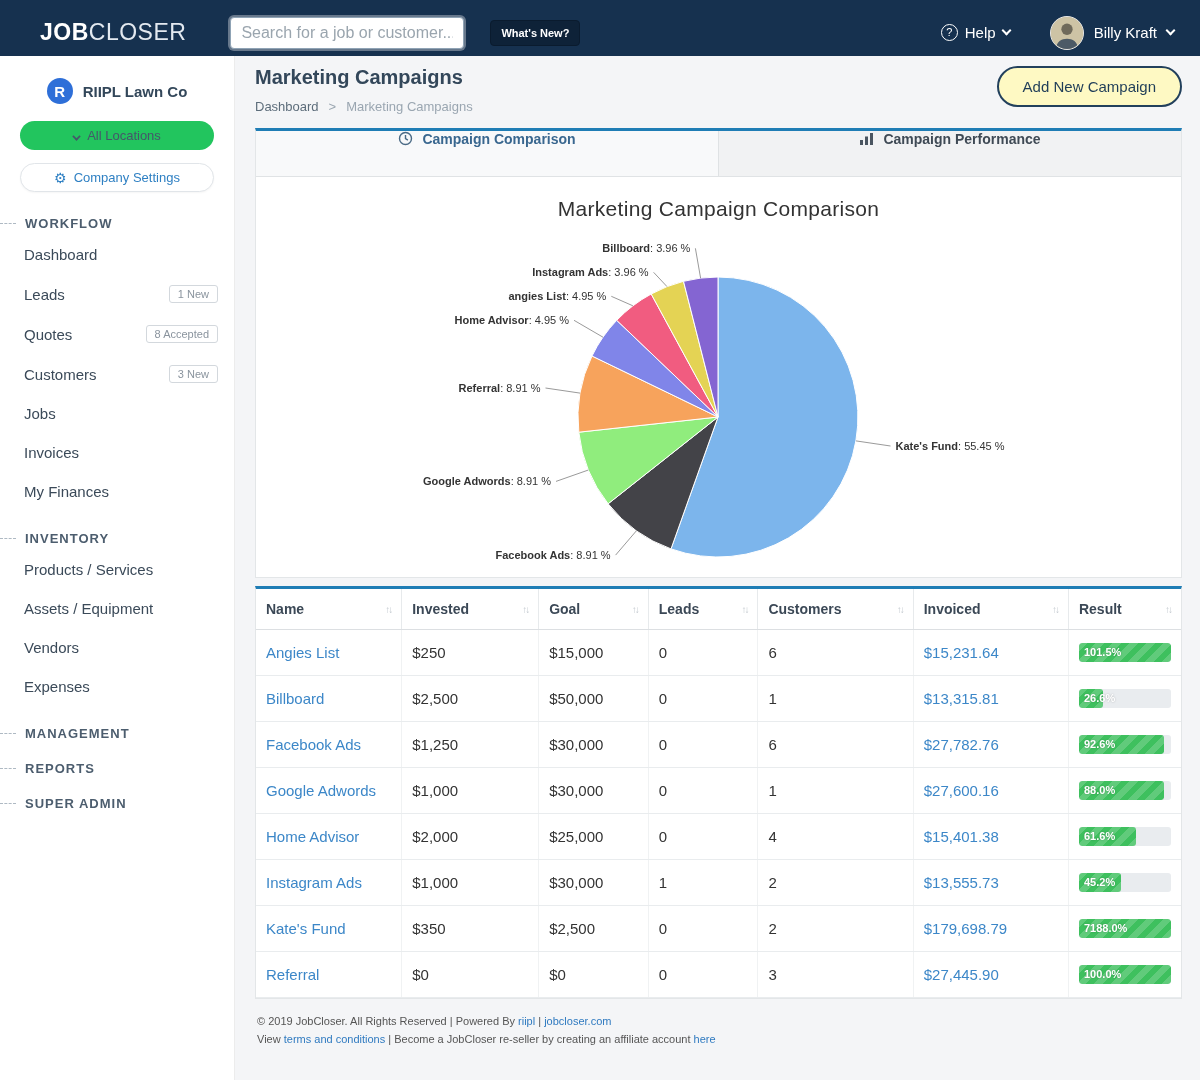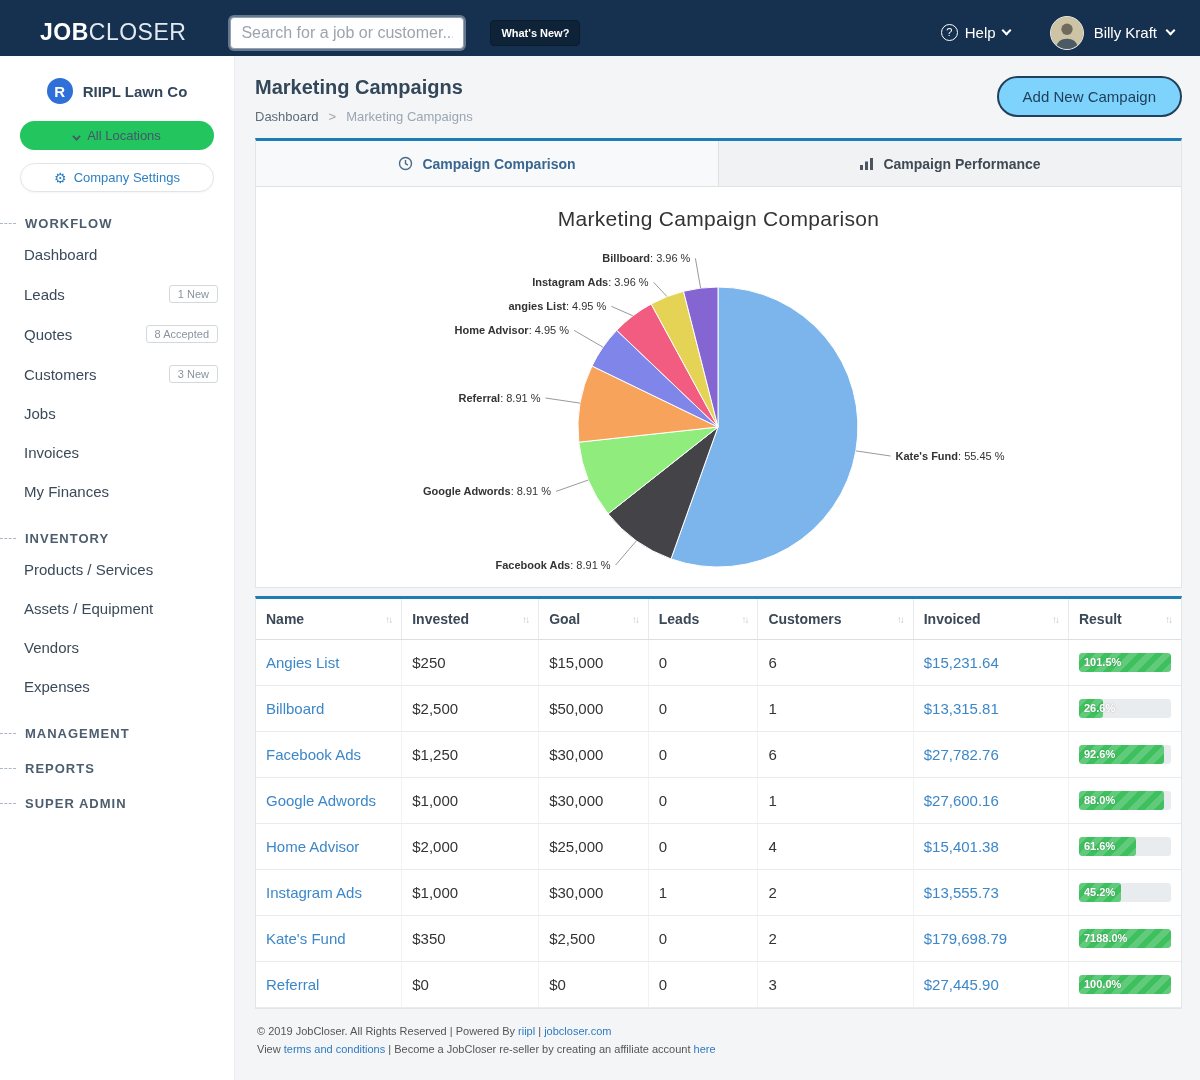--- a/index.html
+++ b/index.html
@@ -47,35 +47,35 @@
   .side-sections { margin-top:24px; }
   .side-section { display:flex; align-items:center; margin:20px 0 4px; color:#4c5d6e;
     font-weight:700; font-size:13px; letter-spacing:1px; }
   .side-section::before { content:""; width:16px; border-top:1px dashed #aeb9c3; margin-right:9px; }
   .side-item { display:flex; align-items:center; padding:11px 16px 11px 24px;
     font-size:15px; color:#3b4a59; cursor:pointer; }
   .side-badge { margin-left:auto; font-size:11px; color:#8a949e; border:1px solid #d3d8dd;
     border-radius:3px; padding:2px 8px; background:#fff; white-space:nowrap; }
 
   
-  .main { margin-left:235px; padding:14px 18px 0 20px; }
+  .main { margin-left:235px; padding:4px 18px 0 20px; }
   .page-head { display:flex; align-items:flex-start; }
   .page-title { font-size:20px; font-weight:700; color:#33475a; margin:6px 0 10px; }
   .breadcrumb { font-size:13px; color:#6b7a88; display:flex; gap:10px; align-items:center; }
   .breadcrumb a { color:#5d6d7b; text-decoration:none; cursor:pointer; }
   .bc-sep { color:#9aa6b1; }
   .breadcrumb .current { color:#9aa6b1; }
   .add-btn { margin-left:auto; height:41px; padding:0 24px; border:2px solid #22405c;
-    border-radius:22px; background:#7dd3fc; color:#1f3d58; font-size:15px; cursor:pointer;
+    border-radius:22px; background:#fef9c3; color:#1f3d58; font-size:15px; cursor:pointer;
     font-family:inherit; margin-top:6px;text-align:right; }
 
   .card { background:#fff; border:1px solid #e3e6e8; border-top:3px solid #1f7db5; }
   .chart-card { margin-top:14px; }
   .tab-bar { display:flex; background:#f1f2f3; border-bottom:1px solid #e0e3e5; height:46px; }
-  .tab { flex:1; display:flex; align-items:center; justify-content:center; gap:9px;
+  .tab { flex:1; display:flex; align-items:flex-start; justify-content:center; gap:9px;
     font-size:14px; font-weight:600; color:#3f4a55; cursor:pointer; }
   .tab + .tab { border-left:1px solid #dfe2e4; }
   .tab.active { background:#f8f9fa; color:#39678f; }
   .tab-icon { display:inline-flex; }
   .chart-title { text-align:center; font-size:21px; color:#333; margin:20px 0 0;
     font-weight:500; letter-spacing:.3px; }
   .pie-wrap { width:100%; }
   .pie-label { font-size:11px; fill:#333; }
 
   

